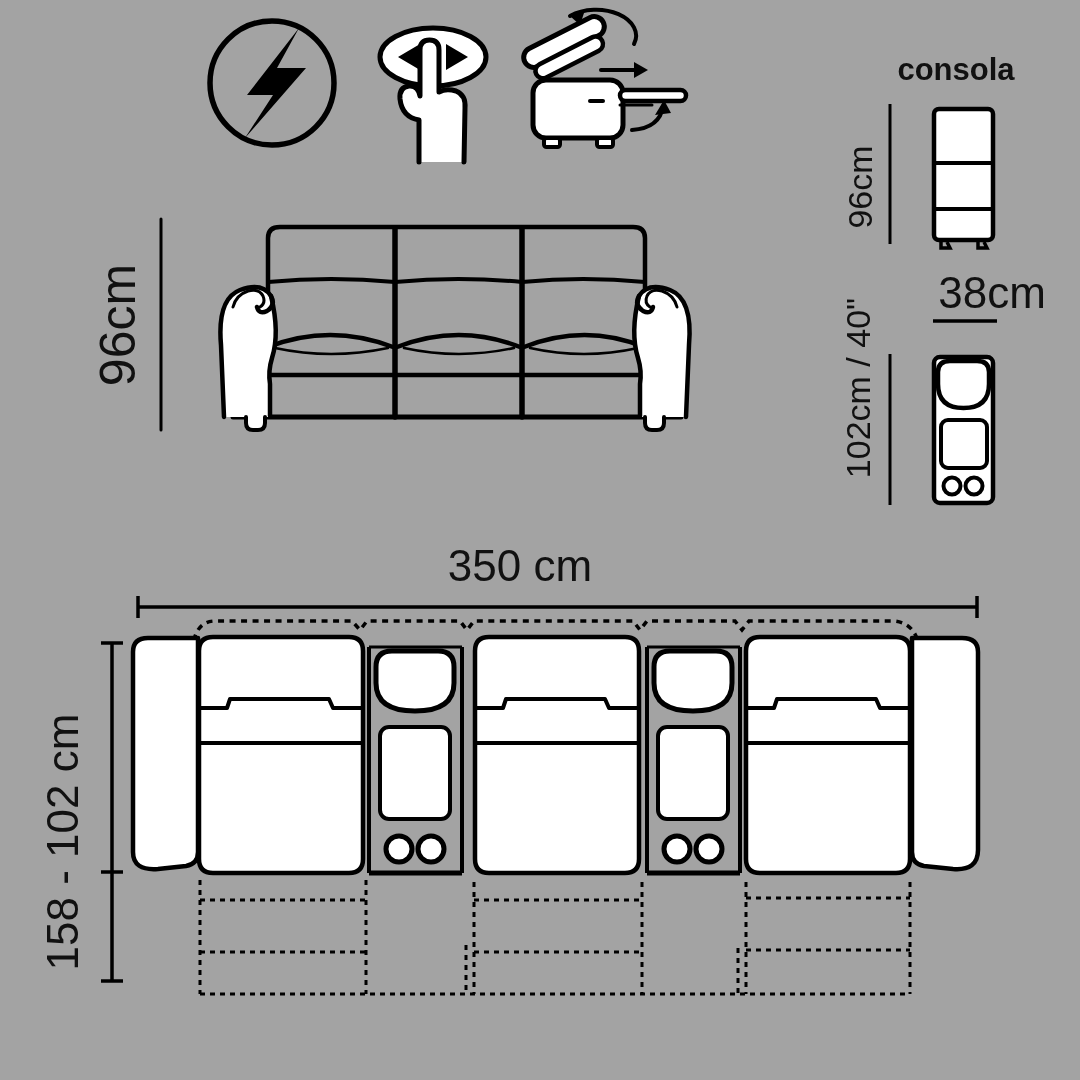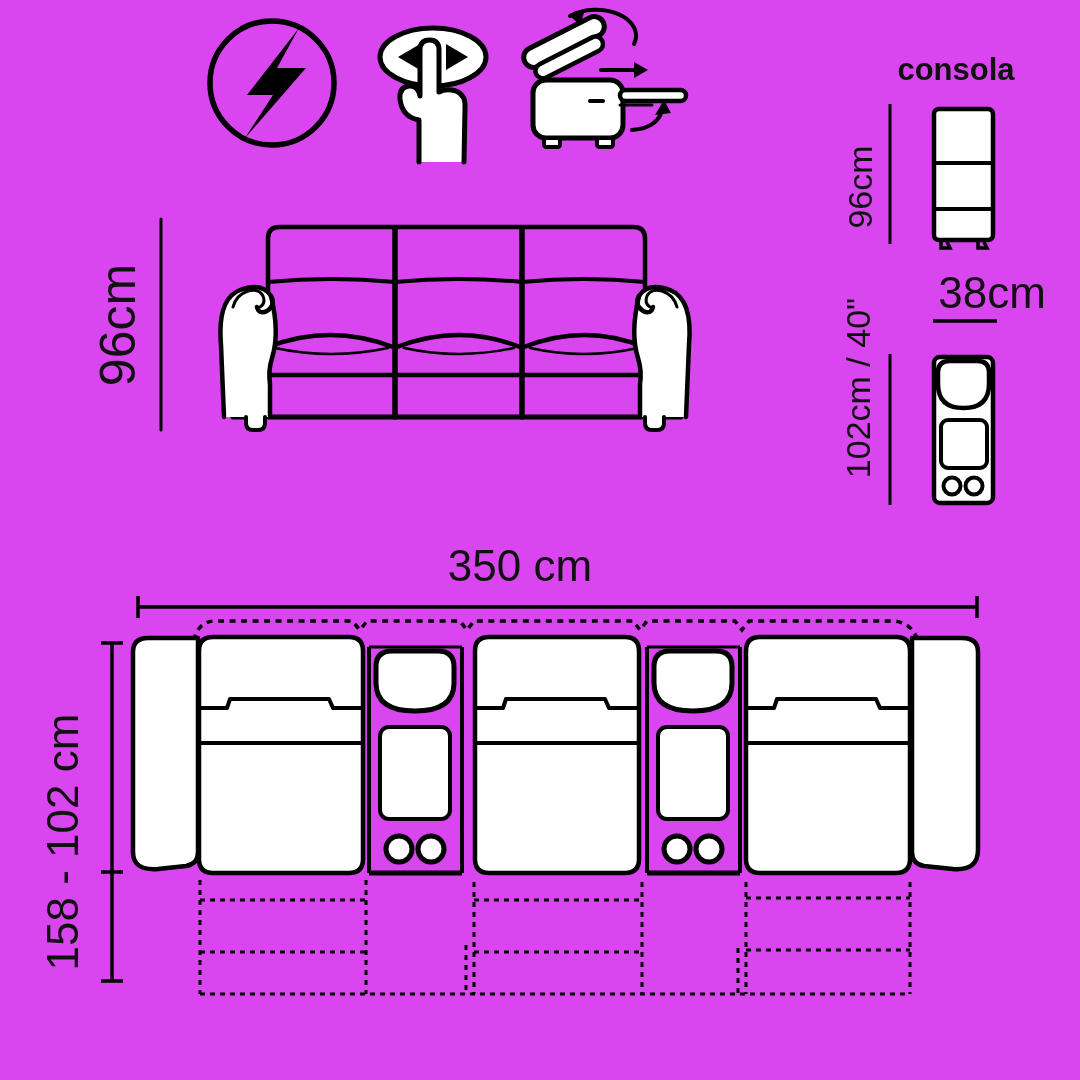--- a/index.html
+++ b/index.html
@@ -1,19 +1,19 @@
 <!DOCTYPE html>
 <html><head>
 <meta charset="utf-8">
 <style>
   html,body{margin:0;padding:0;background:#ffffff;}
   #canvas{
     position:relative;
     width:1080px;height:1080px;
-    background:#d946ef;
+    background:#a3a3a3;
     font-family:"Liberation Sans", sans-serif;
     overflow:hidden;
   }
   svg{display:block;}
   svg text{fill:#111111;}
   .dim-label{font-size:44px;letter-spacing:0px;}
   .dim-label-sm{font-size:34px;}
   .title-label{font-size:31px;font-weight:bold;}
   .lbl-38{font-size:44px;}
   .lbl-96-front{font-size:50px;}

